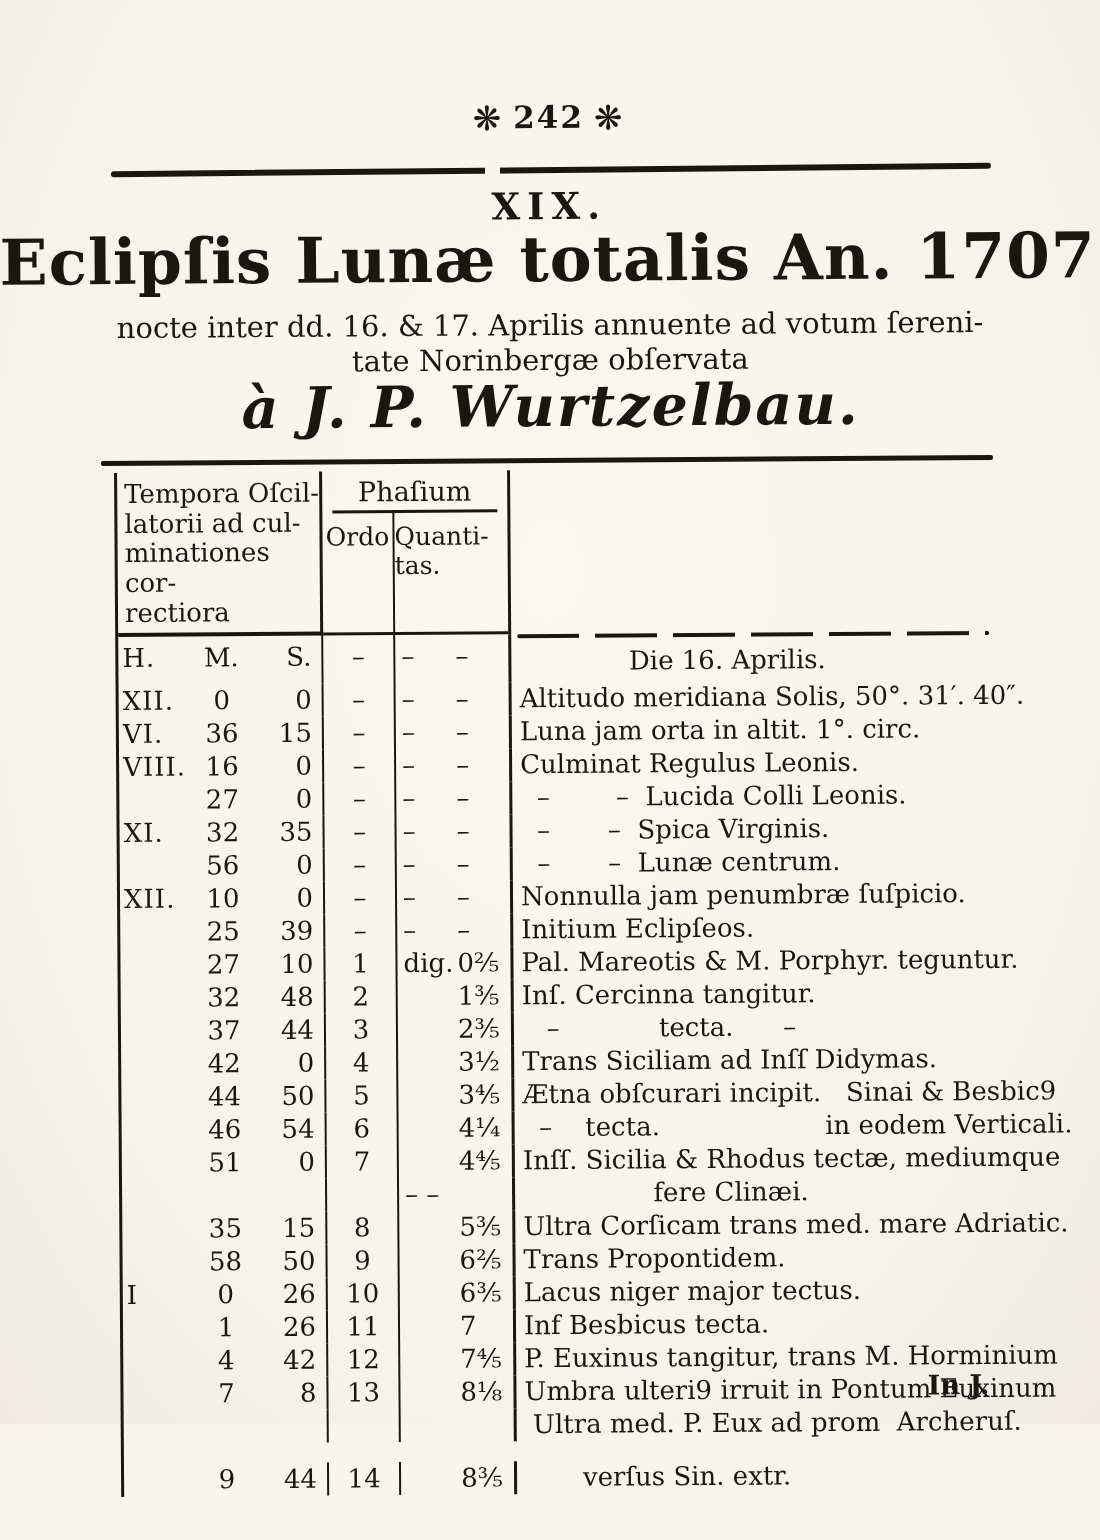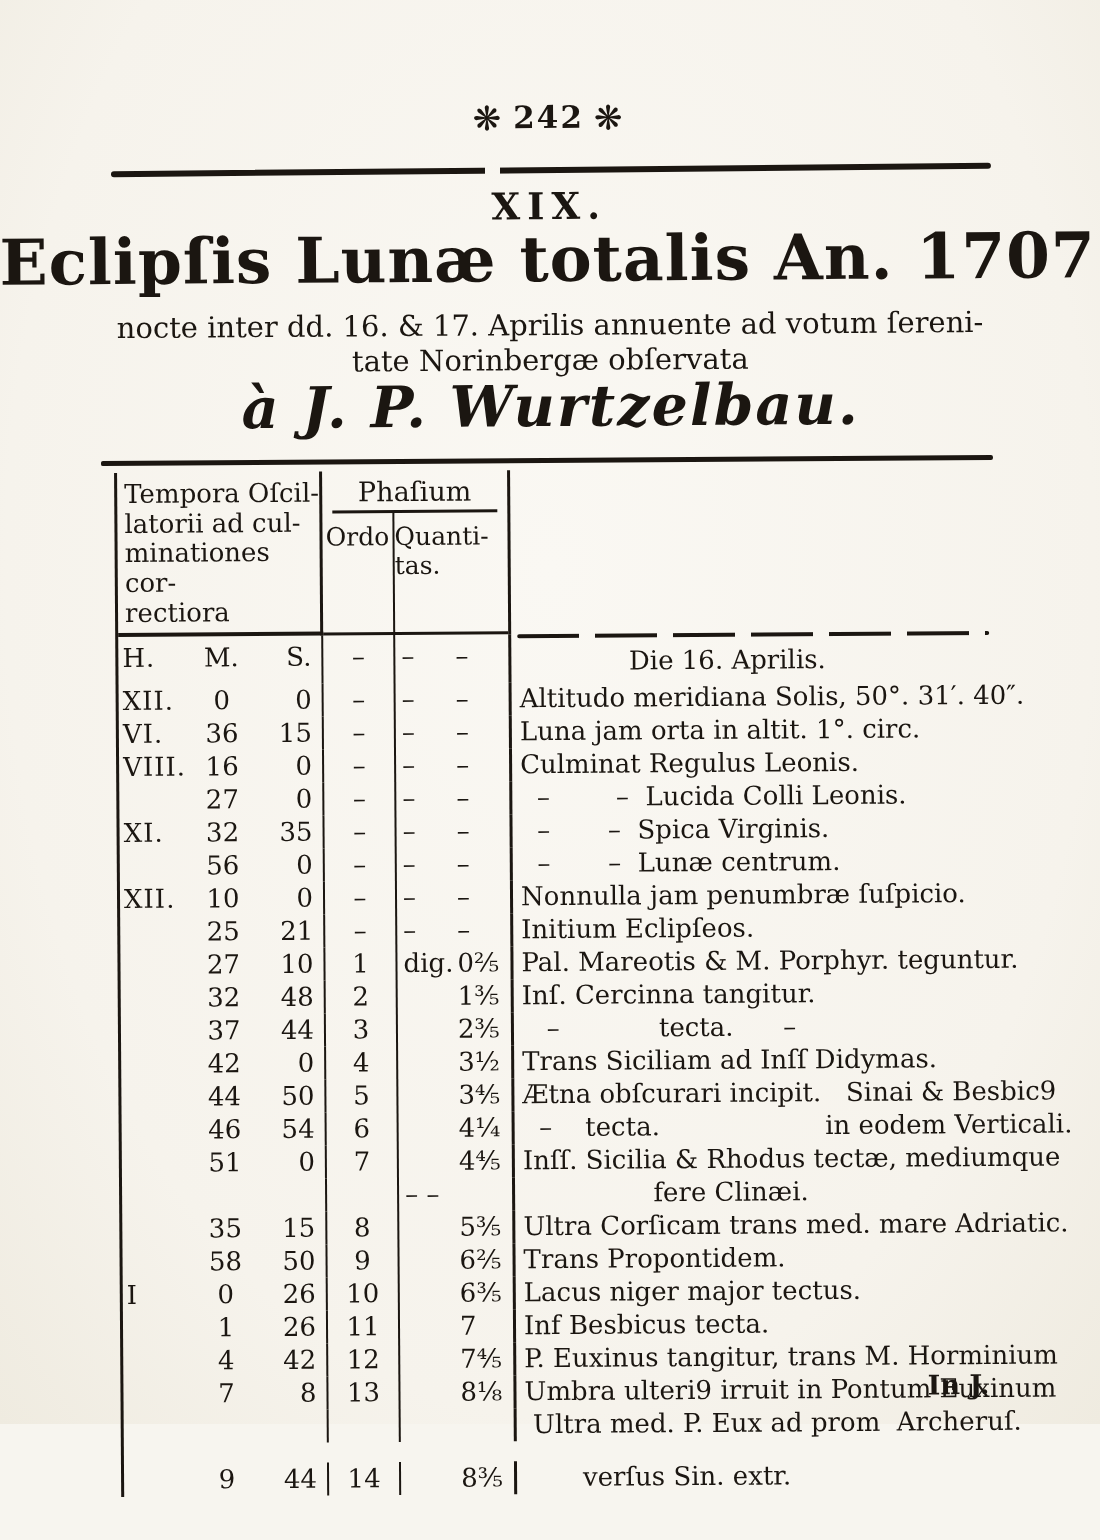--- a/index.html
+++ b/index.html
@@ -181,21 +181,21 @@
             <div class="cell cell-m">10</div>
             <div class="cell cell-s">0</div>
             <div class="cell cell-o">–</div>
             <div class="cell cell-d">–</div>
             <div class="cell cell-q">–</div>
             <div class="cell cell-desc"><span class="dtext">Nonnulla jam penumbræ ſuſpicio.</span></div>
           </div>
           <div class="trow">
             <div class="cell cell-h"></div>
             <div class="cell cell-m">25</div>
-            <div class="cell cell-s">21</div>
+            <div class="cell cell-s">39</div>
             <div class="cell cell-o">–</div>
             <div class="cell cell-d">–</div>
             <div class="cell cell-q">–</div>
             <div class="cell cell-desc"><span class="dtext">Initium Eclipſeos.</span></div>
           </div>
           <div class="trow">
             <div class="cell cell-h"></div>
             <div class="cell cell-m">27</div>
             <div class="cell cell-s">10</div>
             <div class="cell cell-o">1</div>

